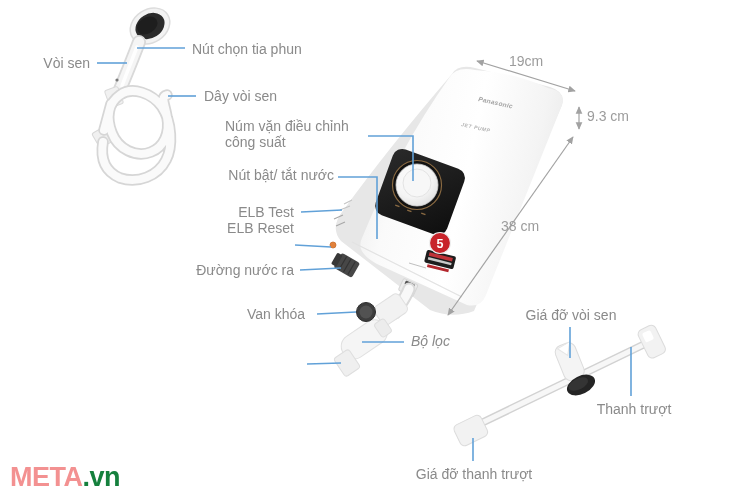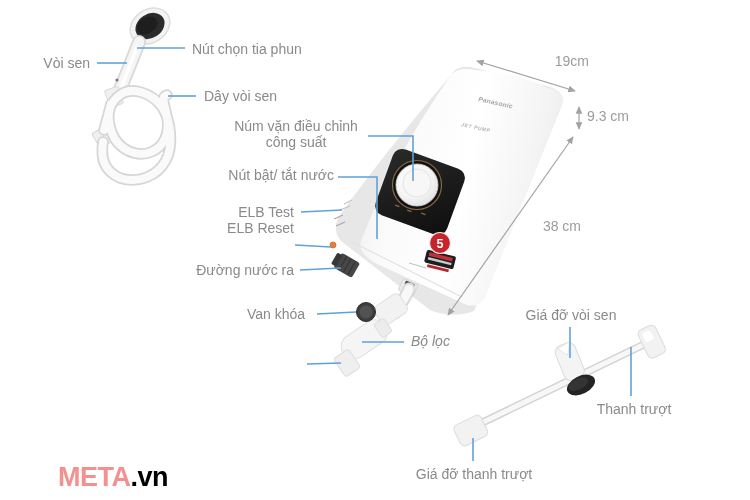--- a/index.html
+++ b/index.html
@@ -5,33 +5,33 @@
   html,body{margin:0;padding:0;background:#ffffff;}
   .stage{
     position:relative;width:750px;height:500px;background:#ffffff;overflow:hidden;
     font-family:"Liberation Sans","DejaVu Sans",sans-serif;
   }
   .stage svg{position:absolute;left:0;top:0;}
   .label{
     position:absolute;font-size:14px;line-height:16px;color:#8a8a8a;
     white-space:nowrap;z-index:6;
   }
-  .label.multiline{white-space:pre-line;text-align:center;}
+  .label.multiline{white-space:pre-line;text-align:left;}
   .label.center{text-align:center;}
   .dim{
     position:absolute;font-size:14px;line-height:16px;color:#9c9c9c;
     white-space:nowrap;z-index:6;
   }
-  .dim.center{text-align:right;}
+  .dim.center{text-align:left;}
   .watermark{
     position:absolute;left:10px;top:462px;z-index:7;
     font-size:27px;font-weight:bold;letter-spacing:-0.5px;
   }
-  .watermark .wm-brand{color:#f39191;margin-left:48px;}
-  .watermark .wm-suffix{color:#000000;}
+  .watermark .wm-brand{color:#f39191;}
+  .watermark .wm-suffix{color:#15803d;}
   #products{z-index:1;}
   #lines{z-index:5;}
 </style>
 </head>
 <body>
 
 <div class="stage">
 
   <svg id="products" width="750" height="500" viewBox="0 0 750 500">
     <defs>

